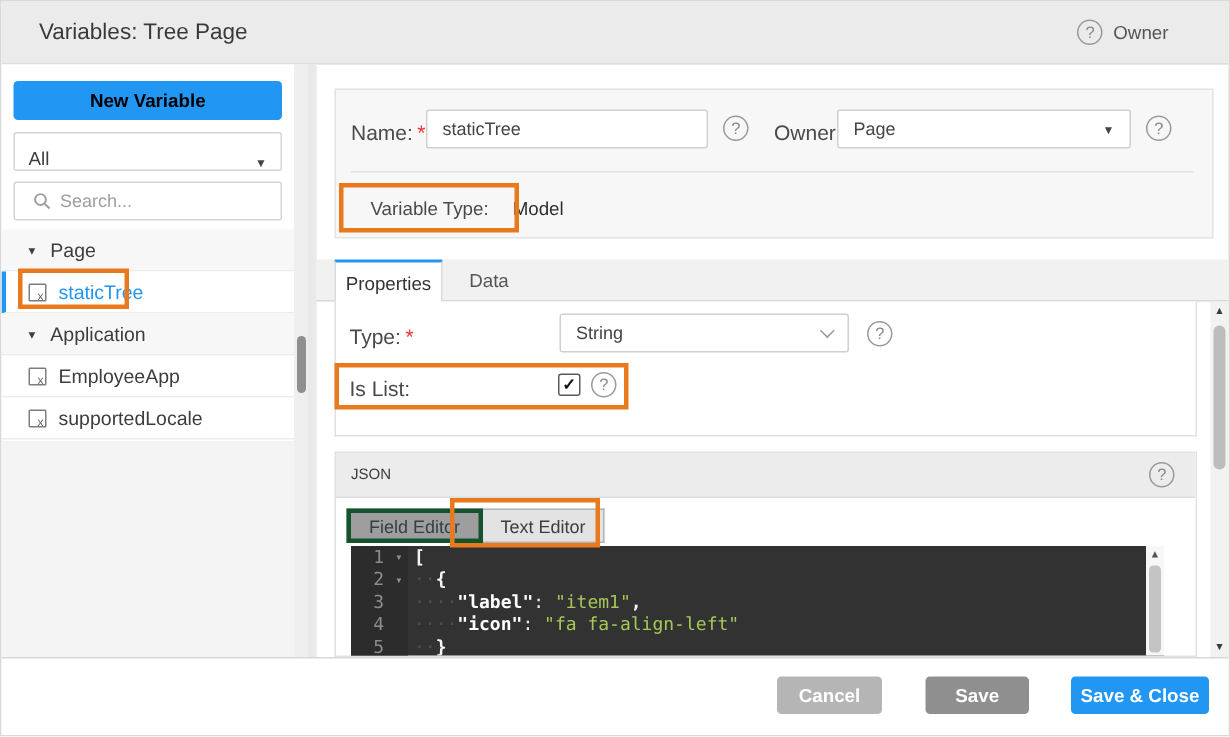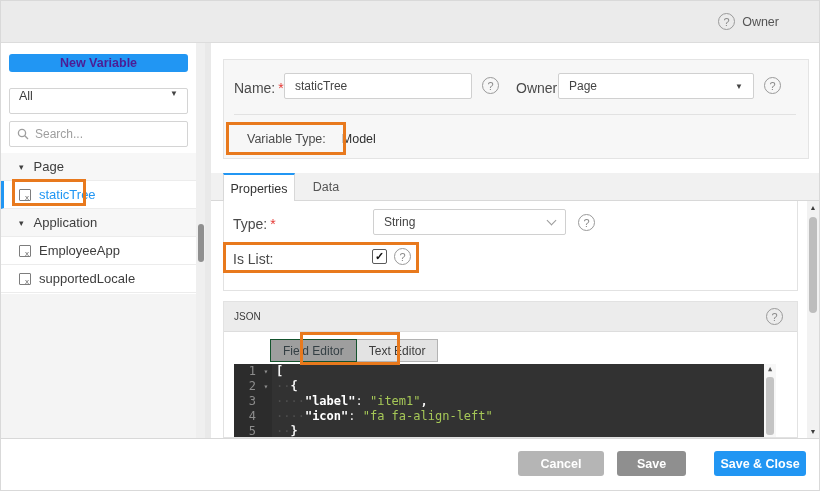--- a/index.html
+++ b/index.html
@@ -19,29 +19,29 @@
   .qcircle { width:17px; height:17px; border:1.4px solid #9a9a9a; border-radius:50%;
     color:#8a8a8a; font-size:11px; line-height:14px; display:flex; align-items:center;
     justify-content:center; background:transparent; flex:none; }
 
   
   .sidebar { position:absolute; left:0; top:42px; width:210px; height:395px; background:#f4f4f4; }
   .side-divider { position:absolute; left:204px; top:0; width:6px; height:395px; background:#e9e9e9; }
   .side-track { position:absolute; left:195px; top:0; width:9px; height:395px; background:#efefef; }
   .side-thumb { position:absolute; left:197px; top:181px; width:6px; height:38px; background:#8f8f8f; border-radius:3px; }
   .side-content { position:absolute; left:0; top:0; width:195px; height:251px; background:#fff; }
-  .btn-new { position:absolute; left:8px; top:11px; width:179px; height:18px; background:#2196f3;
-    border:none; border-radius:3px; color:#4c1d95; font-weight:bold; font-size:12.5px; cursor:pointer;
+  .btn-new { position:absolute; left:8px; top:11px; width:179px; height:26px; background:#2196f3;
+    border:none; border-radius:3px; color:#000000; font-weight:bold; font-size:12.5px; cursor:pointer;
     font-family:"Liberation Sans", sans-serif; }
   .select-all { position:absolute; left:8px; top:45px; width:179px; height:26px; background:#fff;
     border:1px solid #d4d4d4; border-radius:2px; font-size:12.5px; color:#3d3d3d;
-    display:flex; align-items:flex-start; padding:0 9px; cursor:pointer;gap:28px; }
+    display:flex; align-items:flex-end; padding:0 9px; cursor:pointer;gap:28px; }
   .select-all .arrow { margin-left:auto; font-size:8px; color:#444; }
   .search-box { position:absolute; left:8px; top:78px; width:179px; height:26px; background:#fff;
-    border:1px solid #d4d4d4; border-radius:2px; display:flex; align-items:center; padding:0 7px; gap:6px; }
+    border:1px solid #d4d4d4; border-radius:2px; display:flex; align-items:center; padding:0 12px; gap:6px; }
   .search-box input { border:none; outline:none; flex:1; font-size:12px; color:#3d3d3d;
     font-family:"Liberation Sans", sans-serif; background:transparent; width:100px; }
   .search-box input::placeholder { color:#9e9e9e; }
   .tree { position:absolute; left:0; top:110px; width:195px; }
   .tree-row { height:28px; display:flex; align-items:center; border-bottom:1px solid #ececec;
     font-size:13px; cursor:pointer; background:#fff; }
   .tree-row.group { background:#f7f7f7; padding-left:18px; gap:10px; }
   .tree-row.item  { padding-left:18px; gap:8px; }
   .tree-row.selected { border-left:3px solid #2196f3; padding-left:15px; }
   .tree-row.selected .tree-label { color:#2196f3; }
@@ -88,21 +88,21 @@
   
   .json-box { position:absolute; left:222px; top:300px; width:575px; height:137px;
     background:#fff; border:1px solid #e2e2e2; overflow:hidden; }
   .json-head { position:absolute; left:0; top:0; width:100%; height:30px; background:#ececec;
     border-bottom:1px solid #dddddd; display:flex; align-items:center; }
   .json-title { margin-left:10px; font-size:10px; color:#3b3b3b; }
   .json-help { position:absolute; right:14px; top:6px; }
   .btn-grp { position:absolute; left:7px; top:37px; display:flex; }
   .seg-btn { height:23px; font-size:12px; font-family:"Liberation Sans", sans-serif; cursor:pointer;
     padding:0 12px; }
-  .seg-field { background:#9e9e9e; border:1px solid #14532d; color:#343f44;margin-left:39px; }
+  .seg-field { background:#9e9e9e; border:3px solid #14532d; color:#343f44; }
   .seg-text  { background:#e3e3e3; border:1px solid #b3b3b3; border-left:none; color:#3d3d3d; }
 
   
   .editor { position:absolute; left:10px; top:62px; width:542px; height:80px; background:#323232;
     font-family:"DejaVu Sans Mono", monospace; font-size:12px; overflow:hidden; cursor:text; }
   .code-line { display:flex; height:15px; line-height:15px; }
   .gut { width:26px; flex:none; text-align:right; color:#8c8c8c; background:#2c2c2c; padding-right:4px; }
   .fold { width:12px; flex:none; background:#2c2c2c; color:#8f8f8f; font-size:8px; line-height:15px; text-align:center; }
   .code { white-space:pre; padding-left:4px; color:#eaeaea; }
   .tok-dots { color:#4f4f4f; }
@@ -118,30 +118,31 @@
   .out-scroll { position:absolute; left:806px; top:200px; width:12px; height:237px; background:#f2f2f2; }
   .out-up { position:absolute; top:3px; left:0; width:12px; text-align:center; font-size:7px; color:#3c3c3c; cursor:pointer; }
   .out-down { position:absolute; bottom:3px; left:0; width:12px; text-align:center; font-size:7px; color:#3c3c3c; cursor:pointer; }
   .out-thumb { position:absolute; left:2px; top:16px; width:8px; height:96px; background:#bdbdbd; border-radius:4px; cursor:pointer; }
 
   
   .footer { position:absolute; left:0; top:437px; width:820px; height:54px; background:#fff;
     border-top:1px solid #d8d8d8; }
   .f-btn { position:absolute; top:12px; height:25px; border:none; border-radius:3px; color:#fff;
     font-weight:bold; font-size:12.5px; cursor:pointer; font-family:"Liberation Sans", sans-serif; }
-  .f-cancel { left:517px; width:86px; background:#b5b5b5; }
+  .f-cancel { left:517px; width:70px; background:#b5b5b5; }
   .f-save { left:616px; width:69px; background:#8f8f8f; }
   .f-saveclose { left:713px; width:92px; background:#2196f3; }
 </style>
 </head>
 <body>
 
 <div id="app">
 
   <div class="header">
+    <div class="header-title">Variables: Tree Page</div>
     <div class="help-link">
       <span class="qcircle">?</span>
       <span>Owner</span>
     </div>
   </div>
 
   <div class="sidebar">
     <div class="side-content">
       <button class="btn-new">New Variable</button>
       <div class="select-all">

